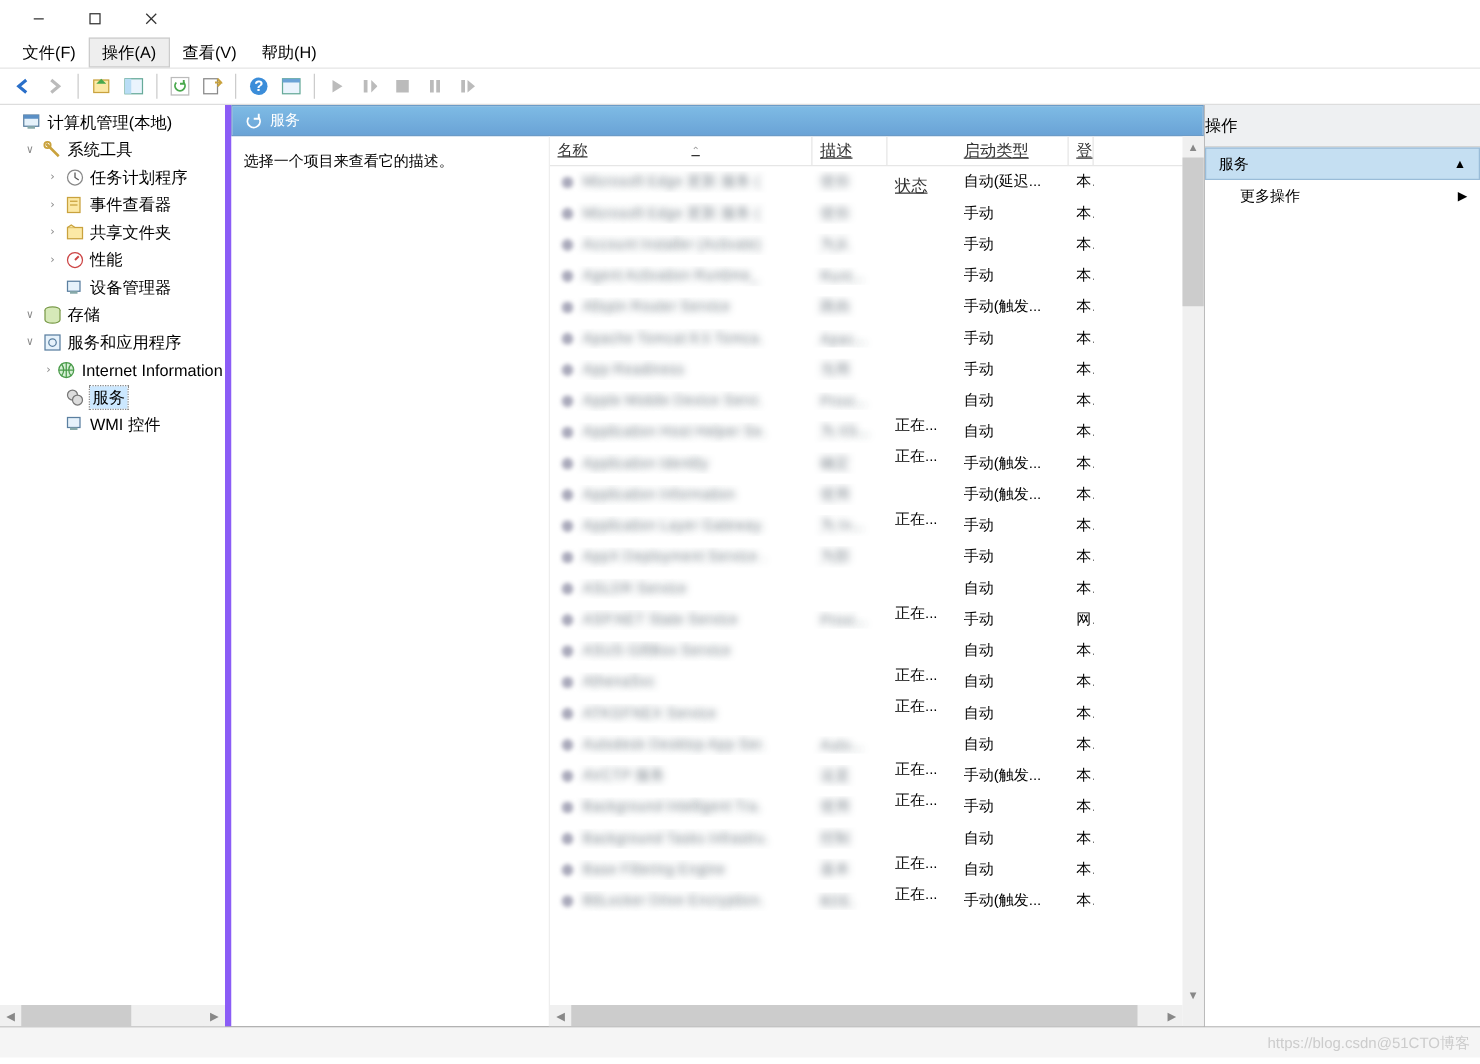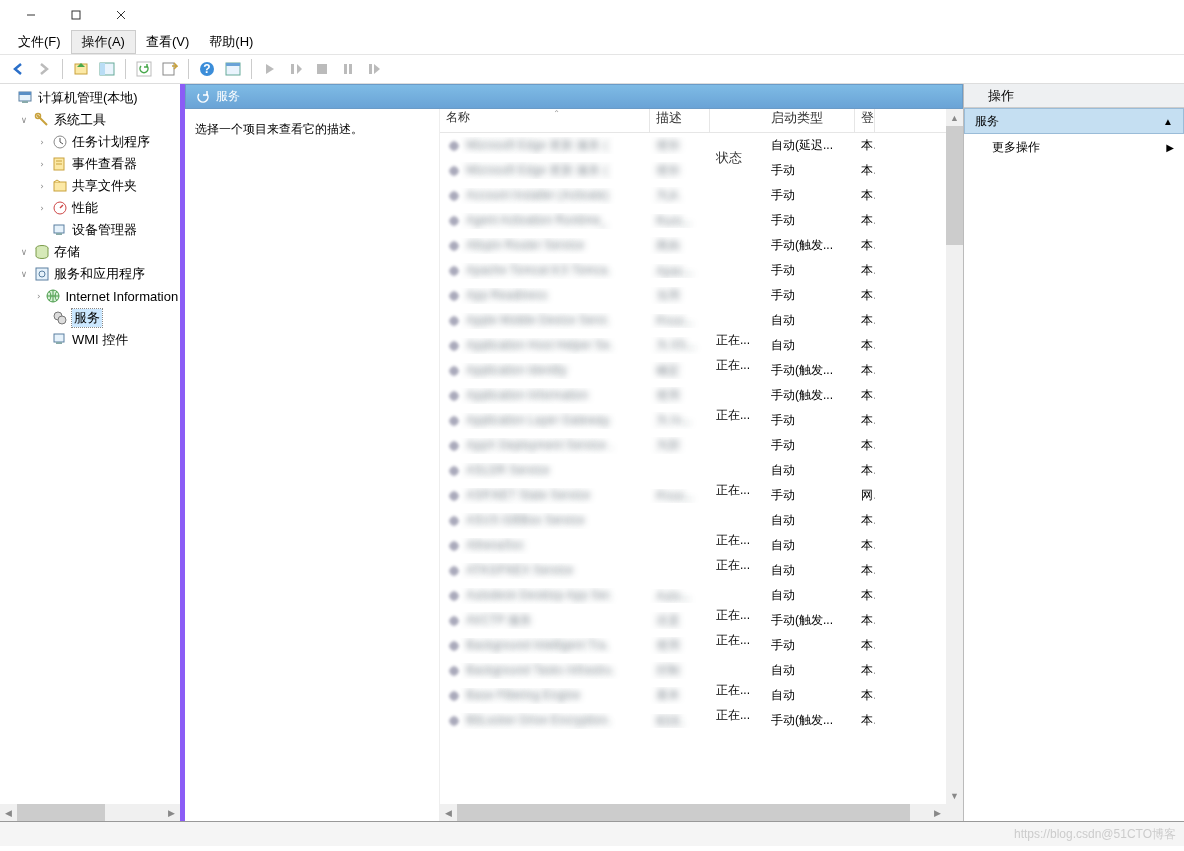--- a/index.html
+++ b/index.html
@@ -42,21 +42,21 @@
 .tree-scroll .thumb { position:absolute; left:0; width:60%; height:100%; background:#ccc;}
 
 
 .middle-pane { flex: 1; display: flex; flex-direction: column; border-right: 1px solid #bbb; }
 .middle-header { height: 25px; background: linear-gradient(#7ebbe5,#6aa3d6); color: #fff; display: flex; align-items: center; padding-left: 8px; gap: 6px; font-size:13px; border:1px solid #6b9bc7;}
 .middle-header .refresh { width:16px; height:16px; display:flex;align-items:center;justify-content:center;}
 .middle-body { flex: 1; display: flex; }
 .desc-col { width: 255px; padding: 12px 10px; font-size:13px; border-right: 1px solid #eee; }
 .list-col { flex: 1; position: relative; }
 .list-head { height: 24px; display: flex; border-bottom: 1px solid #e6e6e6; position: relative; }
-.list-head .col { padding: 0 6px; display: flex; align-items: flex-start; border-right: 1px solid #e6e6e6; font-size: 13px; color:#333; }
+.list-head .col { padding: 0 6px; display: flex; align-items: center; border-right: 1px solid #e6e6e6; font-size: 13px; color:#333;text-decoration:underline; }
 .c-name { width: 210px; }
 .c-desc { width: 60px; }
 .c-status { width: 55px; margin-top: 40px; }
 .c-startup { width: 90px; }
 .c-logon { width: 20px; }
 .list-body { position: absolute; top: 24px; bottom: 17px; left: 0; right: 17px; overflow: hidden; }
 .list-row { height: 25px; display: flex; align-items: center; font-size: 13px; }
 .list-row .cell { padding: 0 6px; overflow: hidden; white-space: nowrap; text-overflow: ellipsis; }
 .list-row .blurred { color: transparent; text-shadow: 0 0 6px rgba(100,110,120,0.85); }
 .list-row .gear { width:16px; height:16px; margin-right:4px; background: radial-gradient(circle, #aab 40%, transparent 42%); border-radius:50%; display:inline-block; vertical-align:middle; filter: blur(1.5px); }
@@ -70,21 +70,21 @@
 .hscroll-list .thumb { position:absolute; left:0; width:96%; height:100%; background:#ccc;}
 .scroll-corner { position:absolute; right:0; bottom:0; width:17px; height:17px; background:#f0f0f0;}
 
 .tabs { height: 22px; border-top: 1px solid #999; background:#fff; display:flex; align-items:flex-end; padding-left: 2px; }
 .tabs .tab { padding: 2px 10px; border: 1px solid #999; border-top: none; border-radius: 0 0 4px 4px; font-size:12px; margin-right:-1px; background:#fff;}
 .tabs .tab.active { background:#fff; }
 .tabs .tab.inactive { background:#f4f4f4; }
 
 
 .actions-pane { width: 220px; background: #fff; }
-.actions-head { height: 24px; background:#eef0f2; border-bottom:1px solid #ccc; display:flex; align-items:center; padding-left:24px; font-size:13px;}
+.actions-head { height: 34px; background:#eef0f2; border-bottom:1px solid #ccc; display:flex; align-items:center; padding-left:0; font-size:13px;}
 .actions-row { height: 26px; display:flex; align-items:center; padding: 0 10px; font-size:13px; justify-content: space-between;}
 .actions-row.blue { background:#c5dff2; border:1px solid #9abcd8;}
 .actions-row .arrow { font-size:10px;}
 
 
 .statusbar { height: 24px; background:#f5f5f5; display:flex; align-items:center; justify-content:flex-end; padding-right:8px; font-size:11px; color:#ccc;}
 .sort-glyph { text-align:center; font-size:8px; color:#999; margin: 0 auto;}
 </style>
 </head>
 <body>

